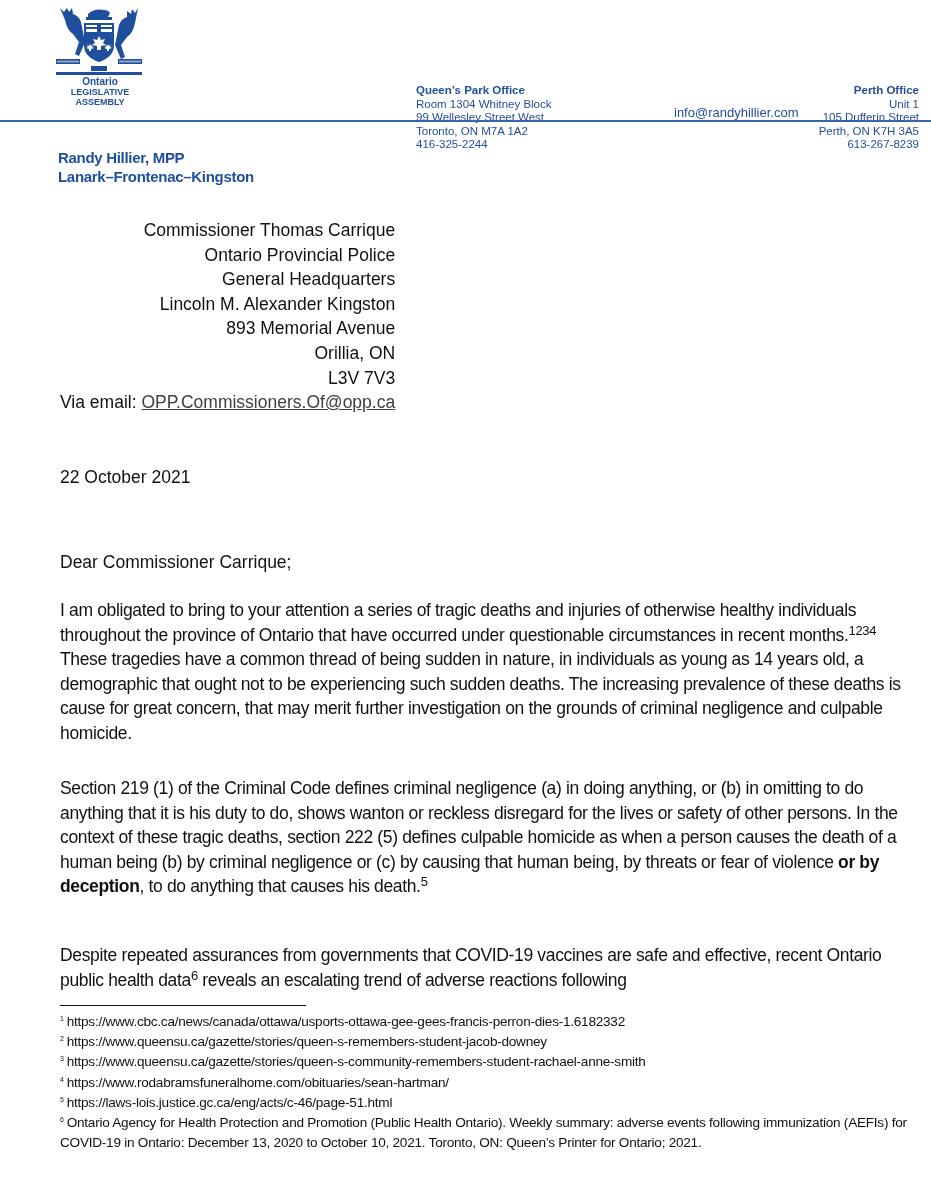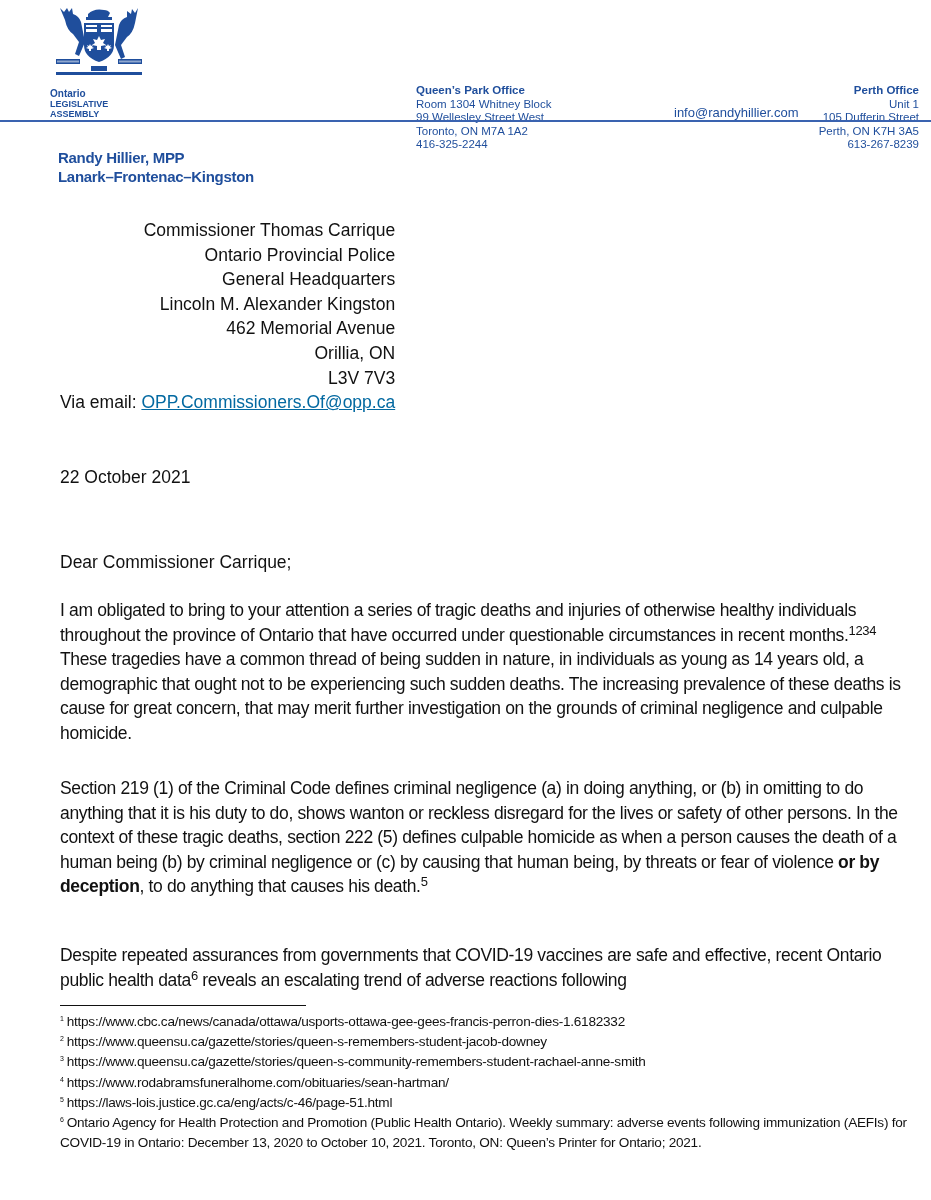--- a/index.html
+++ b/index.html
@@ -3,37 +3,37 @@
   <meta charset="utf-8">
   <style>
     html, body { margin: 0; padding: 0; background: #ffffff; }
     body {
       width: 931px; height: 1200px; position: relative; overflow: hidden;
       font-family: "Liberation Sans", "DejaVu Sans", sans-serif; color: #111;
     }
     .letterhead { position: absolute; left: 0; top: 0; width: 931px; height: 120px; }
     .crest { position: absolute; left: 56px; top: 4px; width: 86px; height: 72px; }
     .assembly-name {
-      position: absolute; left: 50px; top: 89px; width: 100px; text-align: left;
+      position: absolute; left: 50px; top: 77px; width: 100px; text-align: center;
       color: #1f4e9c; font-weight: bold; font-size: 9px; line-height: 10px;
     }
     .assembly-name .big { font-size: 10px; }
     .office { position: absolute; top: 40px; color: #1f4e9c; font-size: 11.5px; line-height: 13.5px; }
     .office .title { font-weight: bold; margin-top: 44px; }
     .qp-office { left: 416px; }
     .perth-office { right: 12px; text-align: right; }
     .email-head { position: absolute; left: 636px; top: 106px; color: #1f4e9c; font-size: 13px; line-height: 13.5px; margin-left: 38px; }
     .head-rule { position: absolute; left: 0; top: 120px; width: 931px; height: 2px; background: #3a63b0; }
 
     .mpp { position: absolute; left: 58px; top: 148px; color: #1f4e9c; font-weight: bold; font-size: 15px; line-height: 19px; letter-spacing: -0.3px; }
 
     .body-text { font-size: 17.5px; line-height: 24.6px; color: #111; }
     .address { position: absolute; left: 60px; top: 218px; }
     .address div { height: 24.6px; white-space: nowrap; text-align: right; }
-    .address a { color: #0369a1; text-decoration: underline; }
+    .address a { color: #404040; text-decoration: underline; }
     .date { position: absolute; left: 60px; top: 465px; }
     .salutation { position: absolute; left: 60px; top: 550px; }
     .para { position: absolute; left: 60px; width: 860px; letter-spacing: -0.35px; }
     .p1 { top: 598px; }
     .p2 { top: 776px; }
     .p3 { top: 943px; }
     sup { font-size: 13px; line-height: 0; vertical-align: 6px; }
     .fn-sup { font-size: 7px; vertical-align: 5px; margin-right: 3px; }
 
     .fn-rule { position: absolute; left: 60px; top: 1005px; width: 246px; height: 1px; background: #111; }
@@ -97,21 +97,21 @@
 <div class="mpp">
   <div>Randy Hillier, MPP</div>
   <div>Lanark–Frontenac–Kingston</div>
 </div>
 
 <div class="address body-text">
   <div>Commissioner Thomas Carrique</div>
   <div>Ontario Provincial Police</div>
   <div>General Headquarters</div>
   <div>Lincoln M. Alexander Kingston</div>
-  <div>462 Memorial Avenue</div>
+  <div>893 Memorial Avenue</div>
   <div>Orillia, ON</div>
   <div>L3V 7V3</div>
   <div><span>Via email: </span><a>OPP.Commissioners.Of@opp.ca</a></div>
 </div>
 
 <div class="date body-text">22 October 2021</div>
 
 <div class="salutation body-text">Dear Commissioner Carrique;</div>
 
 <div class="para p1 body-text"><span>I am obligated to bring to your attention a series of tragic deaths and injuries of otherwise healthy individuals throughout the province of Ontario that have occurred under questionable circumstances in recent months.</span><sup>1234</sup><span> These tragedies have a common thread of being sudden in nature, in individuals as young as 14 years old, a demographic that ought not to be experiencing such sudden deaths. The increasing prevalence of these deaths is cause for great concern, that may merit further investigation on the grounds of criminal negligence and culpable homicide.</span></div>

